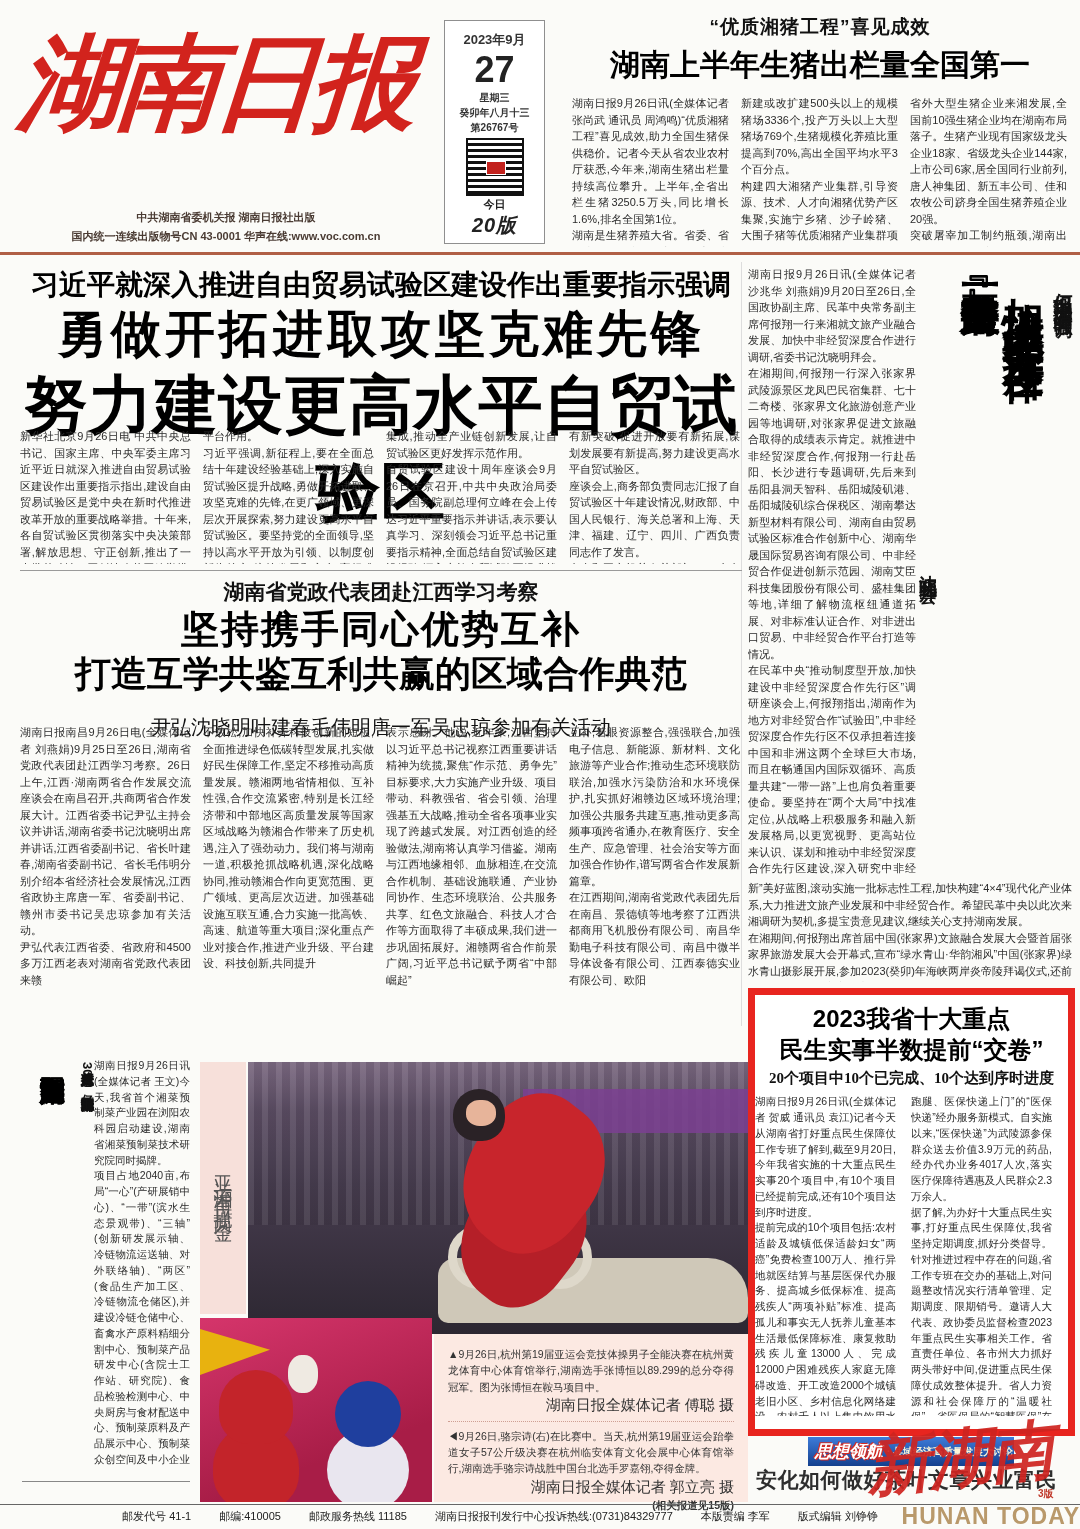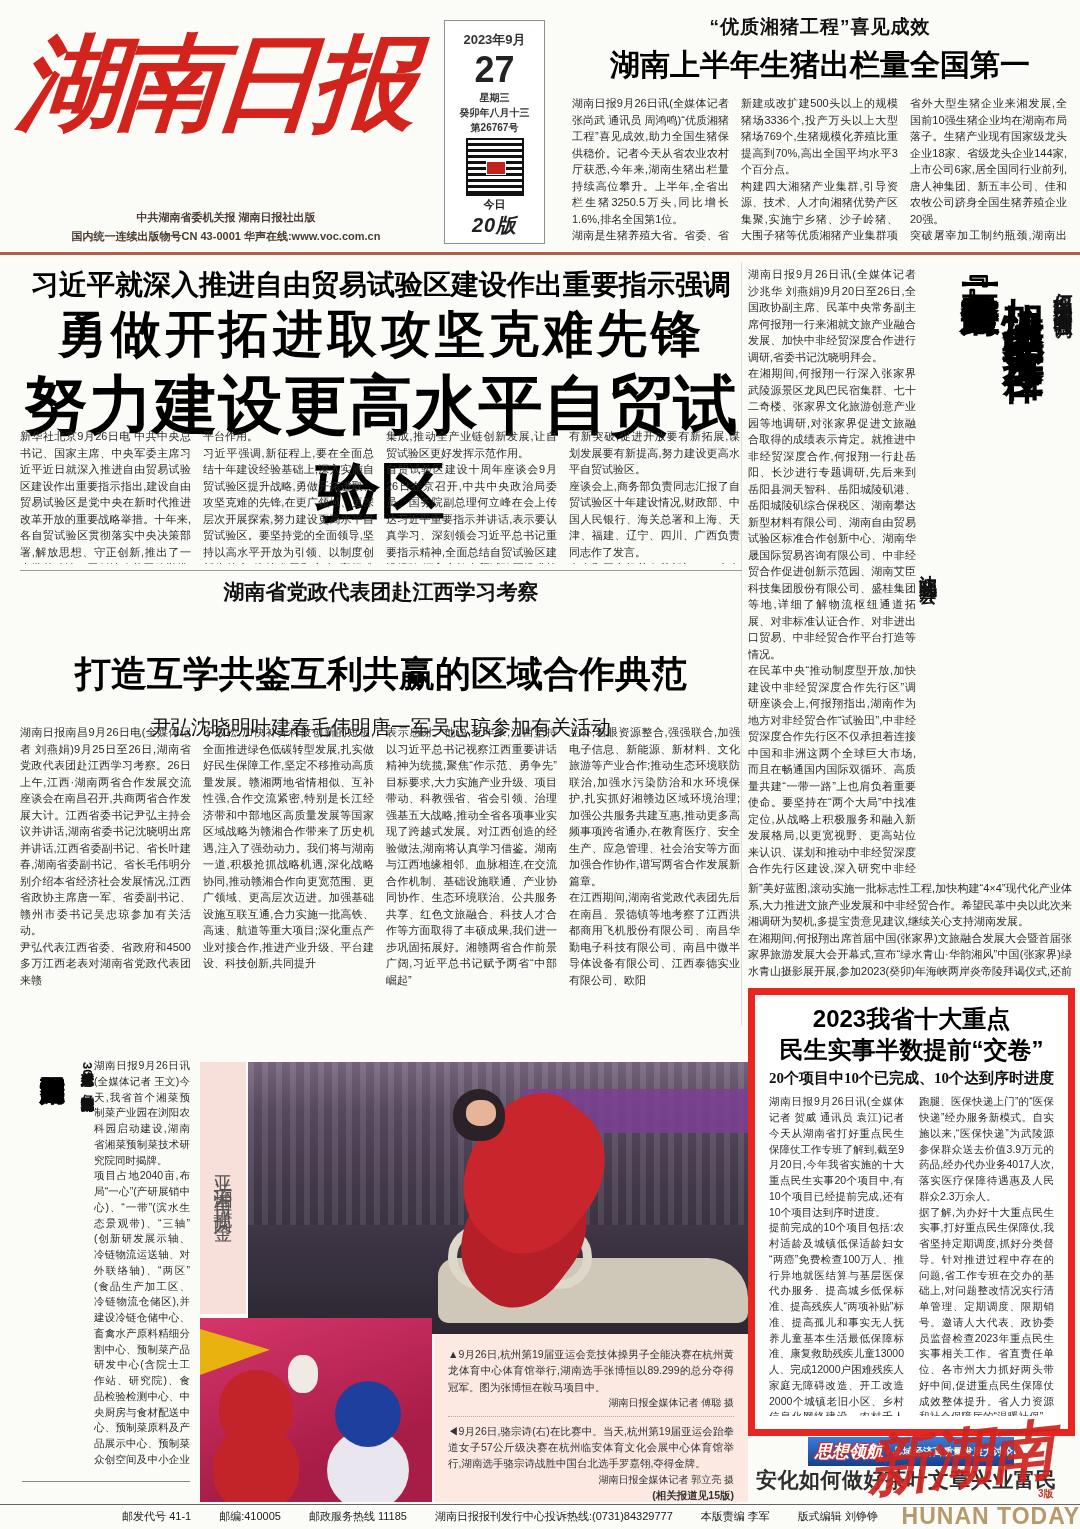--- a/index.html
+++ b/index.html
@@ -57,21 +57,21 @@
   
   .hbx-text{left:748px;top:266px;width:168px;height:612px;}
   .hbx-head{left:933px;top:264px;width:140px;height:622px;writing-mode:vertical-rl;line-height:1.08;}
   .hbx-kicker{font-size:19px;font-weight:bold;color:#111;letter-spacing:3px;padding-top:14px;margin-left:6px;}
   .hbx-h1{font-size:42px;font-weight:900;color:#000;letter-spacing:6px;}
   .hbx-h2{font-size:39px;font-weight:900;color:#000;}
   .hbx-shen{left:916px;top:560px;writing-mode:vertical-rl;font-size:18px;font-weight:bold;color:#111;letter-spacing:3px;}
   .hbx-full{left:748px;top:880px;width:324px;height:102px;}
   
   .msbox{left:748px;top:988px;width:327px;height:448px;box-sizing:border-box;border:7px solid #e8251f;
-      background:#fff;padding:8px 14px;}
+      background:#fff;padding:8px 0;}
   .ms-h{ text-align:center;font-size:24px;font-weight:900;color:#000;line-height:1.3;}
   .ms-sub{text-align:center;font-size:15px;font-weight:bold;color:#111;margin:4px 0 6px;
       font-family:"Liberation Serif",serif;}
   .ms-cols{display:flex;gap:15px;}
   .ms-cols>div{width:141px;height:322px;font-size:10.5px;}
   
   .banner{left:808px;top:1437px;width:206px;height:29px;background:linear-gradient(180deg,#3d7bd9,#14408e);
       display:flex;align-items:center;padding:0 7px;box-sizing:border-box;gap:4px;}
   .banner-brand{color:#fff;font-weight:900;font-style:italic;font-size:17px;white-space:nowrap;
       text-shadow:1px 1px 0 #d42a22,-1px -1px 0 #d42a22;}
@@ -102,21 +102,21 @@
       transform:rotate(38deg);box-shadow:30px 55px 0 -8px #b51f28;}
   .gym-head{position:absolute;left:41%;top:10%;width:52px;height:52px;background:#2a2226;border-radius:50% 50% 44% 44%;}
   .gym-face{position:absolute;left:43.5%;top:14%;width:30px;height:26px;background:#e7b49a;border-radius:45%;}
   .tkd{left:200px;top:1318px;width:232px;height:184px;overflow:hidden;background:linear-gradient(160deg,#d5356b,#a81d47 70%);}
   .tkd-flag{position:absolute;left:0;top:6%;width:70px;height:46px;background:#e8b20f;clip-path:polygon(0 0,100% 45%,0 100%);}
   .tkd-red{position:absolute;left:8%;top:28%;width:74px;height:74px;background:#c3242a;border-radius:50% 50% 40% 40%;box-shadow:0 60px 0 6px #c3242a;}
   .tkd-glove{position:absolute;left:38%;top:20%;width:30px;height:38px;background:#efeae2;border-radius:45%;}
   .tkd-blue{position:absolute;left:58%;top:34%;width:66px;height:66px;background:#1f3f9e;border-radius:50%;box-shadow:0 56px 0 8px #e9e6ef;}
   .captions{left:434px;top:1334px;width:314px;height:168px;background:#fce9e2;box-sizing:border-box;padding:12px 14px 6px;}
   .cap{font-size:10.5px;line-height:1.55;color:#333;}
-  .cap-credit{font-size:10px;color:#333;text-align:right;margin-top:1px;}
+  .cap-credit{font-size:15px;color:#333;text-align:right;margin-top:1px;}
   .cap-sep{border-top:1px dotted #cf9f93;margin:6px 0;}
   .cap-rel{font-size:10.5px;color:#333;text-align:right;font-weight:bold;margin-top:2px;}
   
   .foot-rule{left:0;top:1504px;width:1080px;height:1px;background:#666;}
   .footer{left:0;top:1509px;width:1000px;display:flex;justify-content:center;gap:28px;font-size:11px;color:#222;}
 </style>
 </head>
 <body>
 
 <div class="page">
@@ -166,20 +166,21 @@
     <div class="bodytxt just pre">集成,推动全产业链创新发展,让自贸试验区更好发挥示范作用。
 自贸试验区建设十周年座谈会9月26日在京召开,中共中央政治局委员、国务院副总理何立峰在会上传达习近平重要指示并讲话,表示要认真学习、深刻领会习近平总书记重要指示精神,全面总结自贸试验区建设经验,深入实施自贸试验区提升战略,继续转变观念,强化保障举措,统筹发展和安全,制度创新要力争</div>
     <div class="bodytxt just pre">有新突破,促进开放要有新拓展,谋划发展要有新提高,努力建设更高水平自贸试验区。
 座谈会上,商务部负责同志汇报了自贸试验区十年建设情况,财政部、中国人民银行、海关总署和上海、天津、福建、辽宁、四川、广西负责同志作了发言。
 中央和国家机关有关部门、21个自贸试验区所在省区市负责同志等参加座谈会。</div>
   </div>
 
   <div class="abs divider1"></div>
 
   <div class="abs jx-kicker">湖南省党政代表团赴江西学习考察</div>
+  <div class="abs jx-h1">坚持携手同心优势互补</div>
   <div class="abs jx-h2">打造互学共鉴互利共赢的区域合作典范</div>
   <div class="abs jx-subhead">尹弘沈晓明叶建春毛伟明唐一军吴忠琼参加有关活动</div>
   <div class="abs jx-body">
     <div class="bodytxt just pre">湖南日报南昌9月26日电(全媒体记者 刘燕娟)9月25日至26日,湖南省党政代表团赴江西学习考察。26日上午,江西·湖南两省合作发展交流座谈会在南昌召开,共商两省合作发展大计。江西省委书记尹弘主持会议并讲话,湖南省委书记沈晓明出席并讲话,江西省委副书记、省长叶建春,湖南省委副书记、省长毛伟明分别介绍本省经济社会发展情况,江西省政协主席唐一军、省委副书记、赣州市委书记吴忠琼参加有关活动。
 尹弘代表江西省委、省政府和4500多万江西老表对湖南省党政代表团来赣</div>
     <div class="bodytxt just pre">不放松,加快补齐科技创新的短板,全面推进绿色低碳转型发展,扎实做好民生保障工作,坚定不移推动高质量发展。赣湘两地省情相似、互补性强,合作交流紧密,特别是长江经济带和中部地区高质量发展等国家区域战略为赣湘合作带来了历史机遇,注入了强劲动力。我们将与湖南一道,积极抢抓战略机遇,深化战略协同,推动赣湘合作向更宽范围、更广领域、更高层次迈进。加强基础设施互联互通,合力实施一批高铁、高速、航道等重大项目;深化重点产业对接合作,推进产业升级、平台建设、科技创新,共同提升</div>
     <div class="bodytxt just pre">表示感谢。他说,近年来,江西坚持以习近平总书记视察江西重要讲话精神为统揽,聚焦“作示范、勇争先”目标要求,大力实施产业升级、项目带动、科教强省、省会引领、治理强基五大战略,推动全省各项事业实现了跨越式发展。对江西创造的经验做法,湖南将认真学习借鉴。湖南与江西地缘相邻、血脉相连,在交流合作机制、基础设施联通、产业协同协作、生态环境联治、公共服务共享、红色文旅融合、科技人才合作等方面取得了丰硕成果,我们进一步巩固拓展好。湘赣两省合作前景广阔,习近平总书记赋予两省“中部崛起”</div>
     <div class="bodytxt just pre">互补,着眼资源整合,强强联合,加强电子信息、新能源、新材料、文化旅游等产业合作;推动生态环境联防联治,加强水污染防治和水环境保护,扎实抓好湘赣边区域环境治理;加强公共服务共建互惠,推动更多高频事项跨省通办,在教育医疗、安全生产、应急管理、社会治安等方面加强合作协作,谱写两省合作发展新篇章。
 在江西期间,湖南省党政代表团先后在南昌、景德镇等地考察了江西洪都商用飞机股份有限公司、南昌华勤电子科技有限公司、南昌中微半导体设备有限公司、江西泰德实业有限公司、欧阳</div>
   </div>

